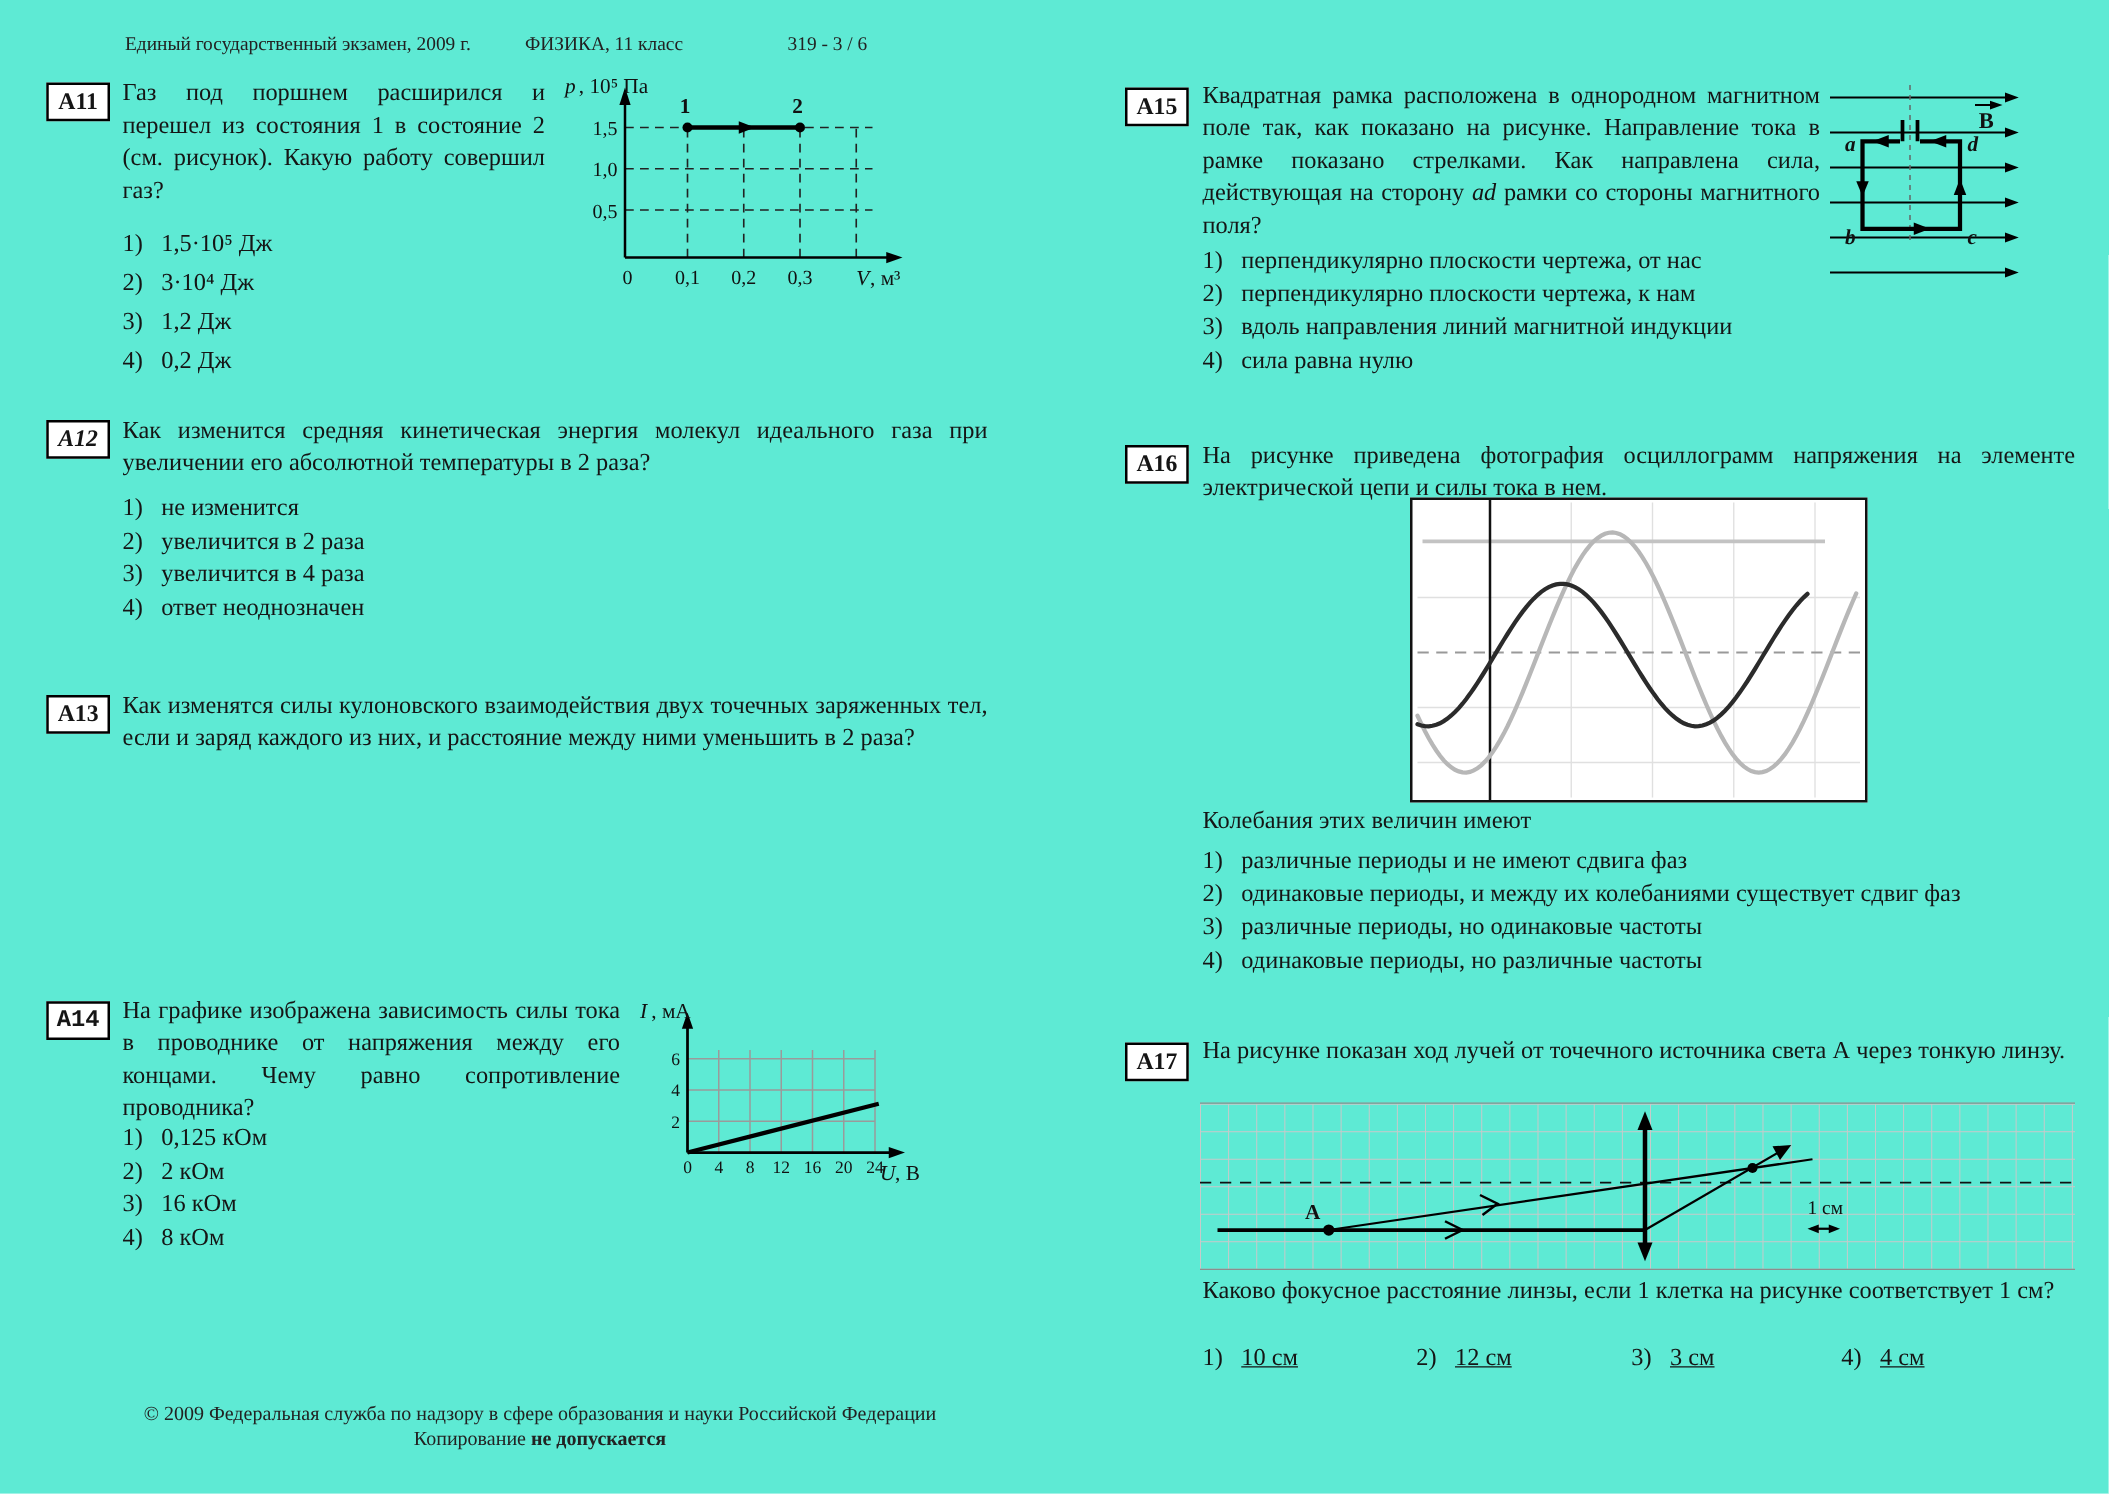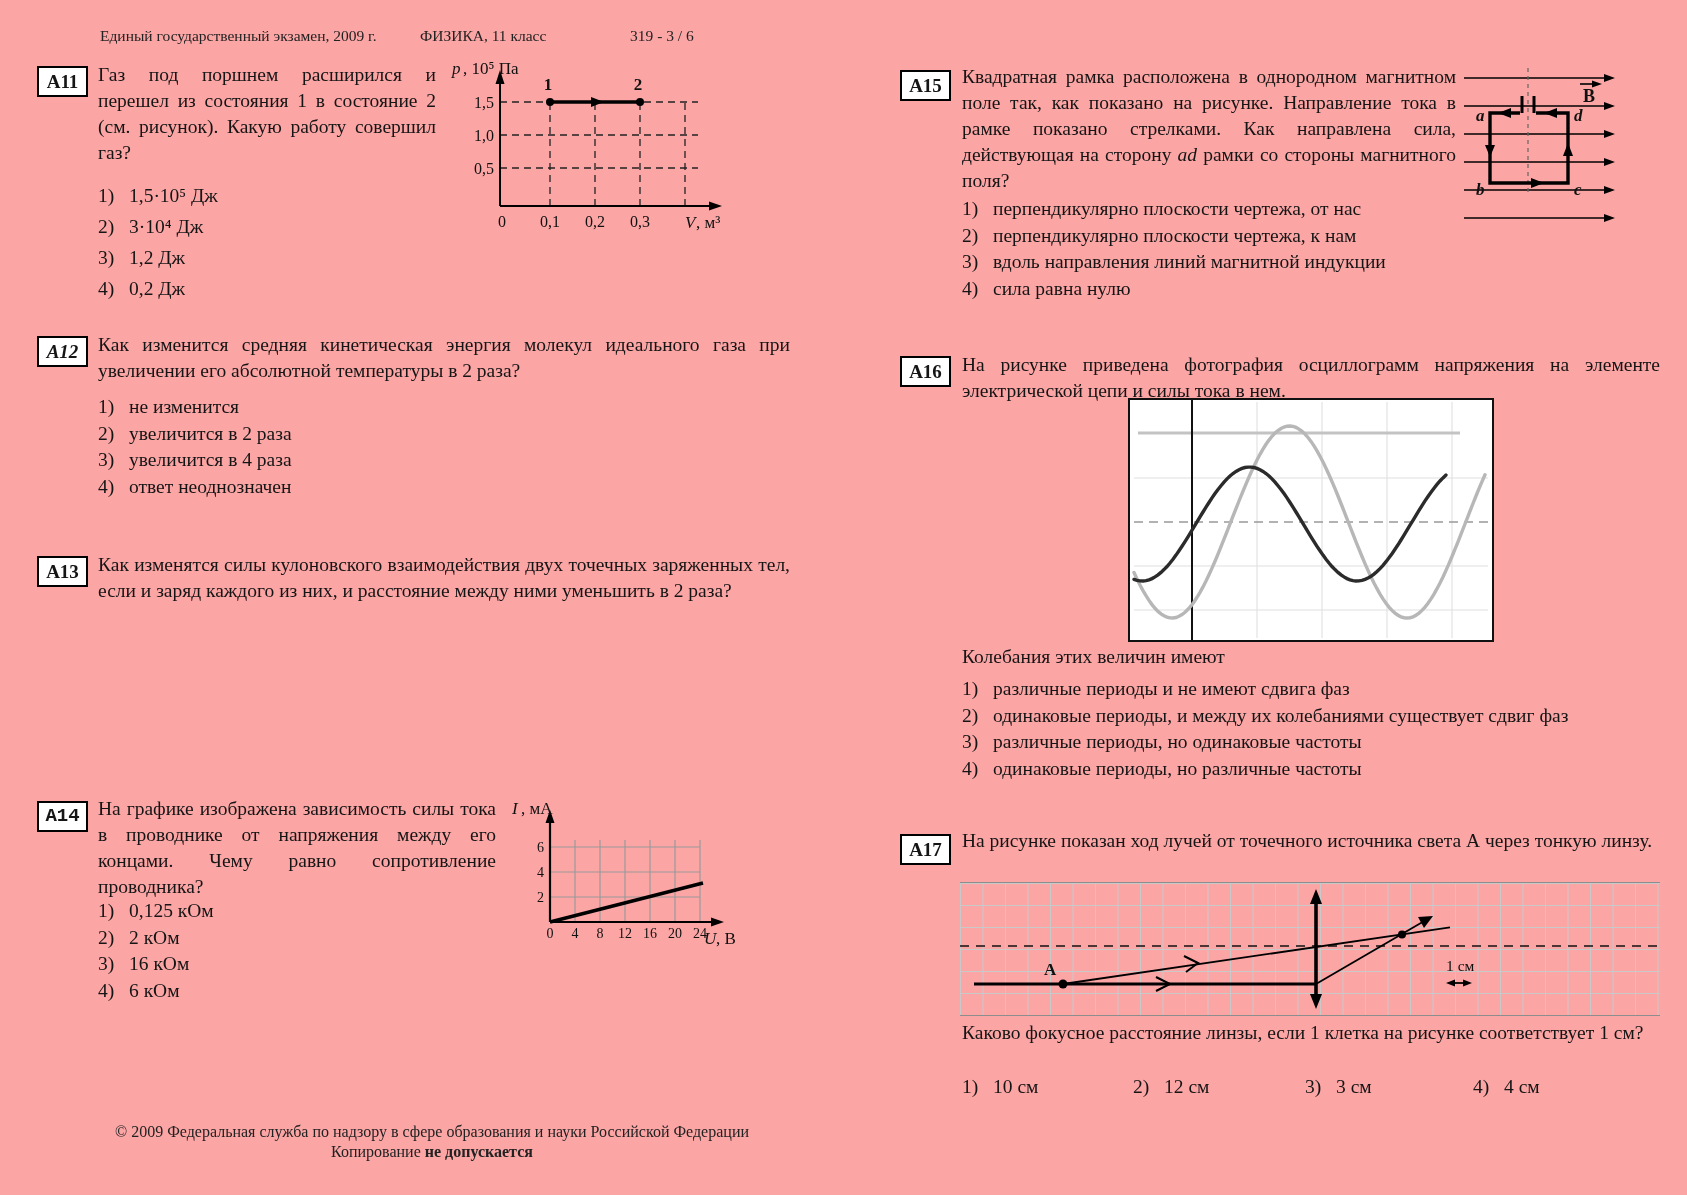--- a/index.html
+++ b/index.html
@@ -1,18 +1,18 @@
 <!DOCTYPE html>
 <html><head>
 <meta charset="utf-8">
 <style>
   html,body{margin:0;padding:0;background:#ffffff;}
-  .page{position:relative;width:1687px;height:1195px;background:#fca5a5;
+  .page{position:relative;width:1687px;height:1195px;background:#5eead4;
         font-family:"Liberation Serif","DejaVu Serif",serif;color:#151515;overflow:hidden;}
-  .abs{position:absolute;}
+  .abs{position:absolute;text-decoration:underline;}
   .hdr{position:absolute;top:27px;font-size:15.5px;color:#222;}
   .qbox{position:absolute;width:47px;height:27px;border:2px solid #000;
         font-weight:bold;font-size:19px;text-align:center;line-height:27px;background:#fff;}
   .qtext{position:absolute;font-size:19.5px;line-height:26px;text-align:justify;}
   .opts{position:absolute;font-size:19.5px;}
   .opt{line-height:26.5px;white-space:nowrap;}
   .opts-tall .opt{line-height:31px;}
   .opt-n{display:inline-block;min-width:31px;}
   .footer{position:absolute;left:92px;top:1122px;width:680px;text-align:center;
           font-size:16px;line-height:20px;color:#222;}
@@ -95,21 +95,21 @@
 
   <div class="qbox" style="left:37px;top:556px;">А13</div>
   <div class="qtext" style="left:98px;top:552px;width:692px;">Как изменятся силы кулоновского взаимодействия двух точечных заряженных тел, если и заряд каждого из них, и расстояние между ними уменьшить в 2 раза?</div>
 
   <div class="qbox" style="left:37px;top:801px;font-family:Liberation Mono, monospace;">А14</div>
   <div class="qtext" style="left:98px;top:796px;width:398px;">На графике изображена зависимость силы тока в проводнике от напряжения между его концами. Чему равно сопротивление проводника?</div>
   <div class="opts" style="left:98px;top:898px;">
     <div class="opt"><span class="opt-n">1)</span><span>0,125 кОм</span></div>
     <div class="opt"><span class="opt-n">2)</span><span>2 кОм</span></div>
     <div class="opt"><span class="opt-n">3)</span><span>16 кОм</span></div>
-    <div class="opt"><span class="opt-n">4)</span><span>6 кОм</span></div>
+    <div class="opt"><span class="opt-n">4)</span><span>8 кОм</span></div>
   </div>
 
   <svg style="left:498px;top:792px;" width="245" height="156" viewBox="0 0 245 156">
     <g stroke="#9a9a9a" stroke-width="1.2">
       <line x1="77" y1="48" x2="77" y2="130"></line>
       <line x1="102" y1="48" x2="102" y2="130"></line>
       <line x1="127" y1="48" x2="127" y2="130"></line>
       <line x1="152" y1="48" x2="152" y2="130"></line>
       <line x1="177" y1="48" x2="177" y2="130"></line>
       <line x1="202" y1="48" x2="202" y2="130"></line>

